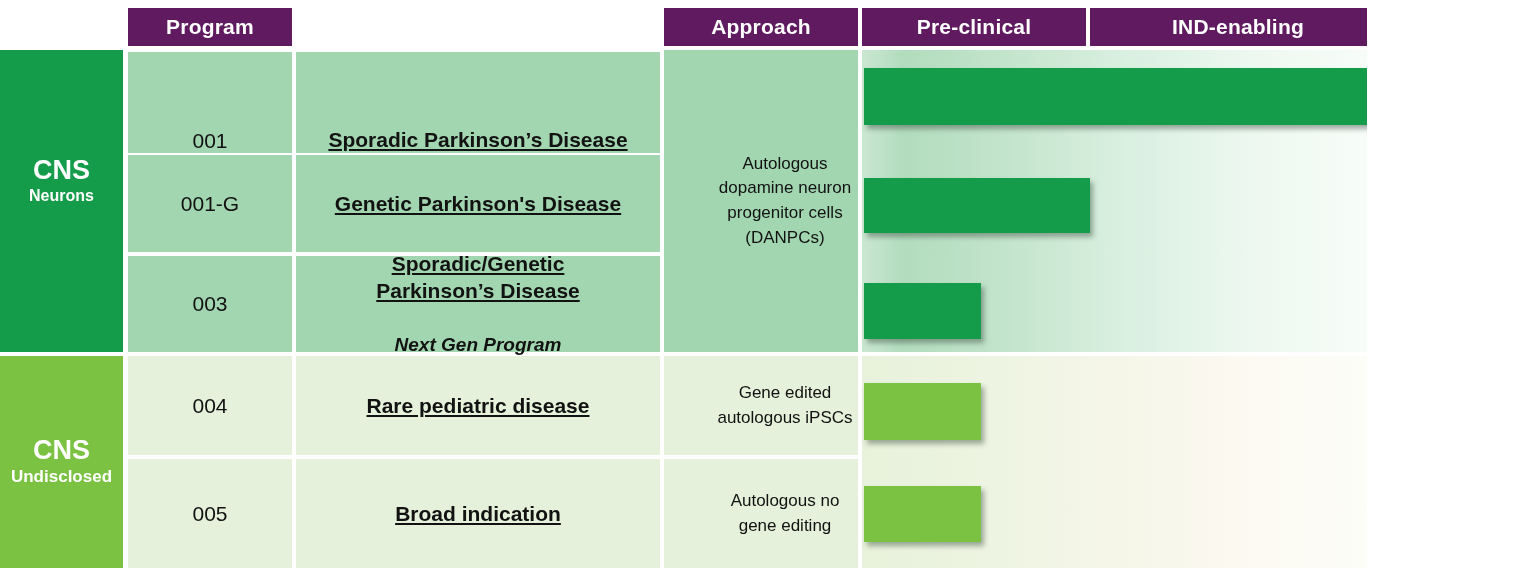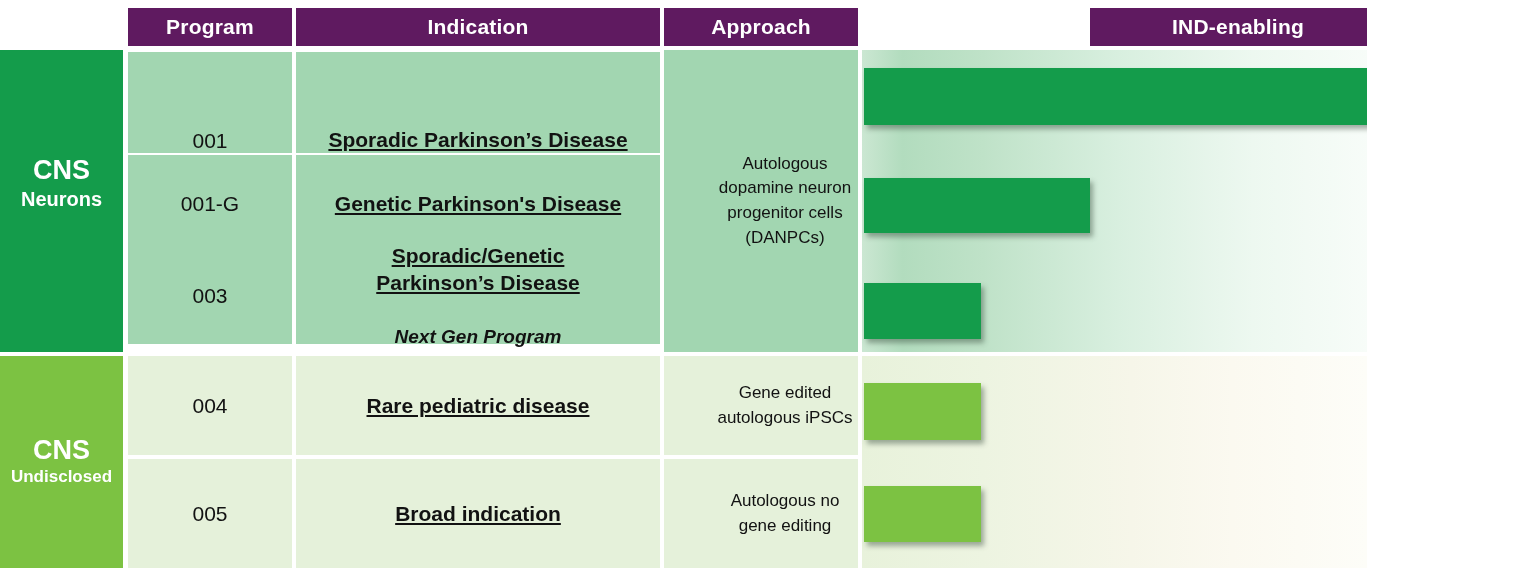--- a/index.html
+++ b/index.html
@@ -26,34 +26,34 @@
 
   
   .group{
     position:absolute;left:0;width:123px;
     color:#fff;display:flex;flex-direction:column;
     align-items:center;justify-content:center;text-align:center;
   }
   .group-top{top:50px;height:302px;background:#149C4B;justify-content:flex-start;padding-top:105px;box-sizing:border-box;}
   .group-bottom{top:356px;height:212px;background:#7CC242;}
   .group .g-title{font-size:27px;font-weight:700;line-height:1.15;}
-  .group .g-sub{font-size:20px;font-weight:700;line-height:1.3;}
+  .group .g-sub{font-size:16px;font-weight:700;line-height:1.3;}
   .group-bottom .g-sub{font-size:17px;}
 
   
   .cell{
     position:absolute;
     display:flex;flex-direction:column;align-items:center;justify-content:center;
     text-align:center;color:#121212;box-sizing:border-box;
   }
   .bg-top{background:#A2D6B1;}
   .bg-bottom{background:#E5F1DA;}
   .row1{top:52px;height:101px;justify-content:flex-end;}
   .row2{top:155px;height:97px;}
-  .row3{top:248px;height:96px;gap:28px;}
+  .row3{top:256px;height:96px;gap:28px;}
   .row4{top:356px;height:99px;}
   .row5{top:459px;height:109px;}
   .col-program{left:128px;width:164px;}
   .col-indication{left:296px;width:364px;}
   .col-approach{left:664px;width:194px;padding-left:48px;}
   .approach-span{top:50px;height:302px;}
   .program-txt{font-size:21px;}
   .indication-txt{font-size:21px;font-weight:700;white-space:pre-line;line-height:1.3;text-decoration:underline;}
   .note-txt{font-size:19px;font-weight:700;font-style:italic;line-height:1.35;}
   .approach-txt{font-size:17px;line-height:1.45;white-space:pre-line;}
@@ -81,22 +81,22 @@
   .bar3{top:283px;height:56px;}
   .bar4{top:383px;height:57px;}
   .bar5{top:486px;height:56px;}
 </style>
 </head>
 <body>
 
 <div id="stage">
 
   <div class="hcell h-program">Program</div>
-  <div class="hcell h-indication">Indication</div>
   <div class="hcell h-approach">Approach</div>
+  <div class="hcell h-pre">Pre-clinical</div>
   <div class="hcell h-ind">IND-enabling</div>
   <div class="hcell h-clin">Clinical</div>
 
   <div class="group group-top">
     <div class="g-title">CNS</div>
     <div class="g-sub">Neurons</div>
   </div>
   <div class="group group-bottom">
     <div class="g-title">CNS</div>
     <div class="g-sub">Undisclosed</div>

